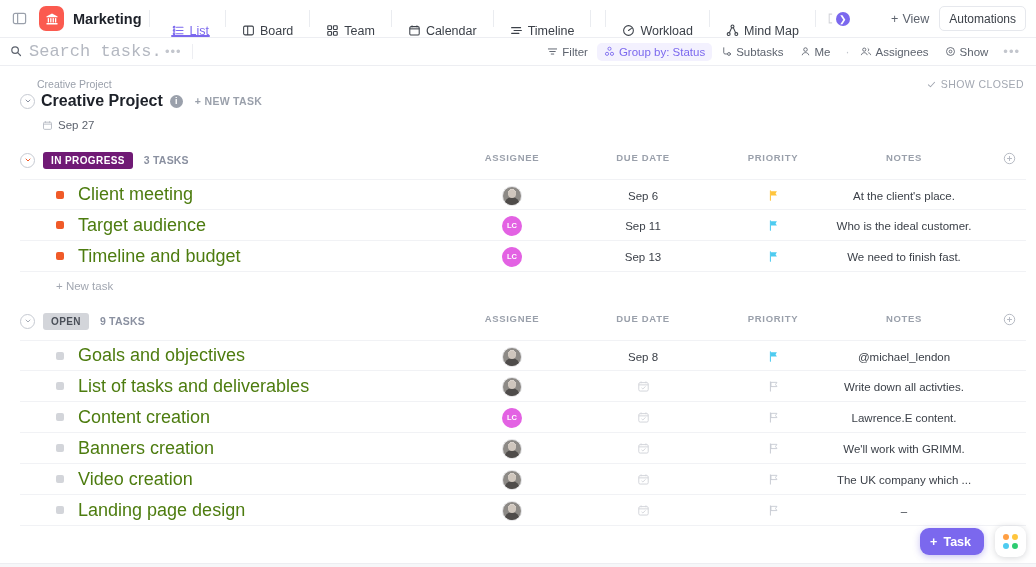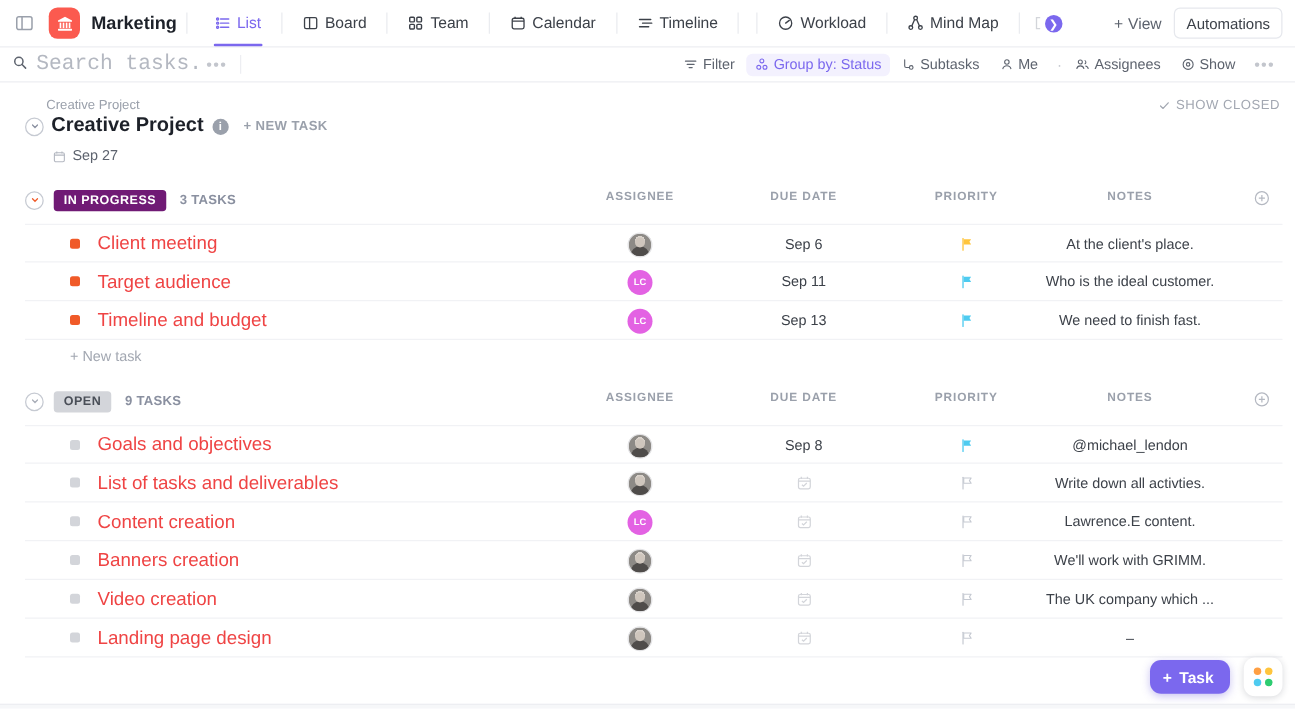--- a/index.html
+++ b/index.html
@@ -35,21 +35,21 @@
   }
   .brand-name {
     font-size: 14.5px; font-weight: bold; color: #1d2129;
     margin-left: 9px; white-space: nowrap;
   }
   .nav-sep {
     width: 1px; height: 17px; background: #eaecf0; margin: 0 7px; flex: none;
   }
   .tabs { display: flex; align-items: center; margin-left: 6px; }
   .tab {
-    display: flex; align-items: center; gap: 5px;
+    display: flex; align-items: flex-end; gap: 5px;
     font-size: 12.5px; color: #3c4149;
     padding: 0 9px; height: 37px; white-space: nowrap;
     position: relative;
   }
   .tab .lbl { line-height: 1; }
   .tab.active { color: #7b68ee; }
   .tab.active::after {
     content: ""; position: absolute; left: 8px; right: 8px; bottom: 0;
     height: 2px; background: #7b68ee; border-radius: 2px;
   }
@@ -160,21 +160,21 @@
   .c-plus     { left: 978px; width: 22px; color: #b4b8c1; }
 
   .rows { margin-top: 8px; }
   .row {
     height: 31px; display: flex; align-items: center;
     border-bottom: 1px solid #f1f2f5; position: relative;
     padding-left: 36px;
   }
   .row:first-child { border-top: 1px solid #f1f2f5; }
   .sq { width: 8px; height: 8px; border-radius: 2px; flex: none; }
-  .tname { font-size: 15px; color: #ef4444; margin-left: 14px; white-space: nowrap; }
+  .tname { font-size: 18px; color: #4d7c0f; margin-left: 14px; white-space: nowrap; }
   .cell { position: absolute; top: 0; height: 31px;
           display: flex; align-items: center; justify-content: center; }
   .a-assignee { left: 452px; width: 80px; }
   .a-due      { left: 578px; width: 90px; }
   .a-prio     { left: 710px; width: 86px; }
   .a-notes    { left: 808px; width: 152px; }
   .avatar {
     width: 20px; height: 20px; border-radius: 50%;
     display: flex; align-items: center; justify-content: center;
     font-size: 7.5px; font-weight: bold; color: #fff; overflow: hidden;

